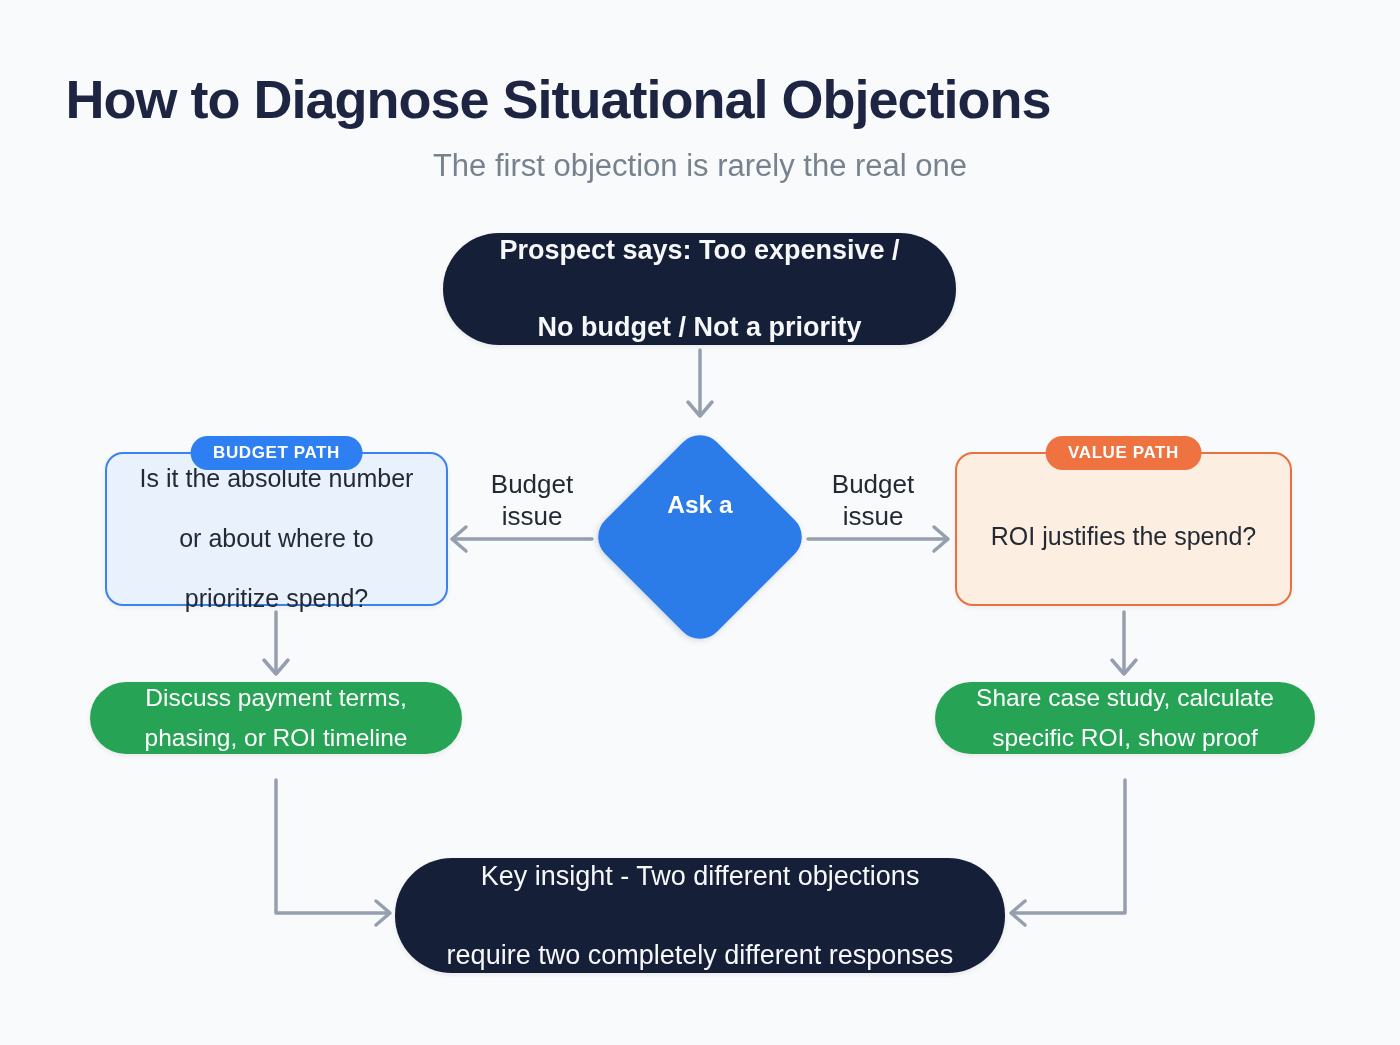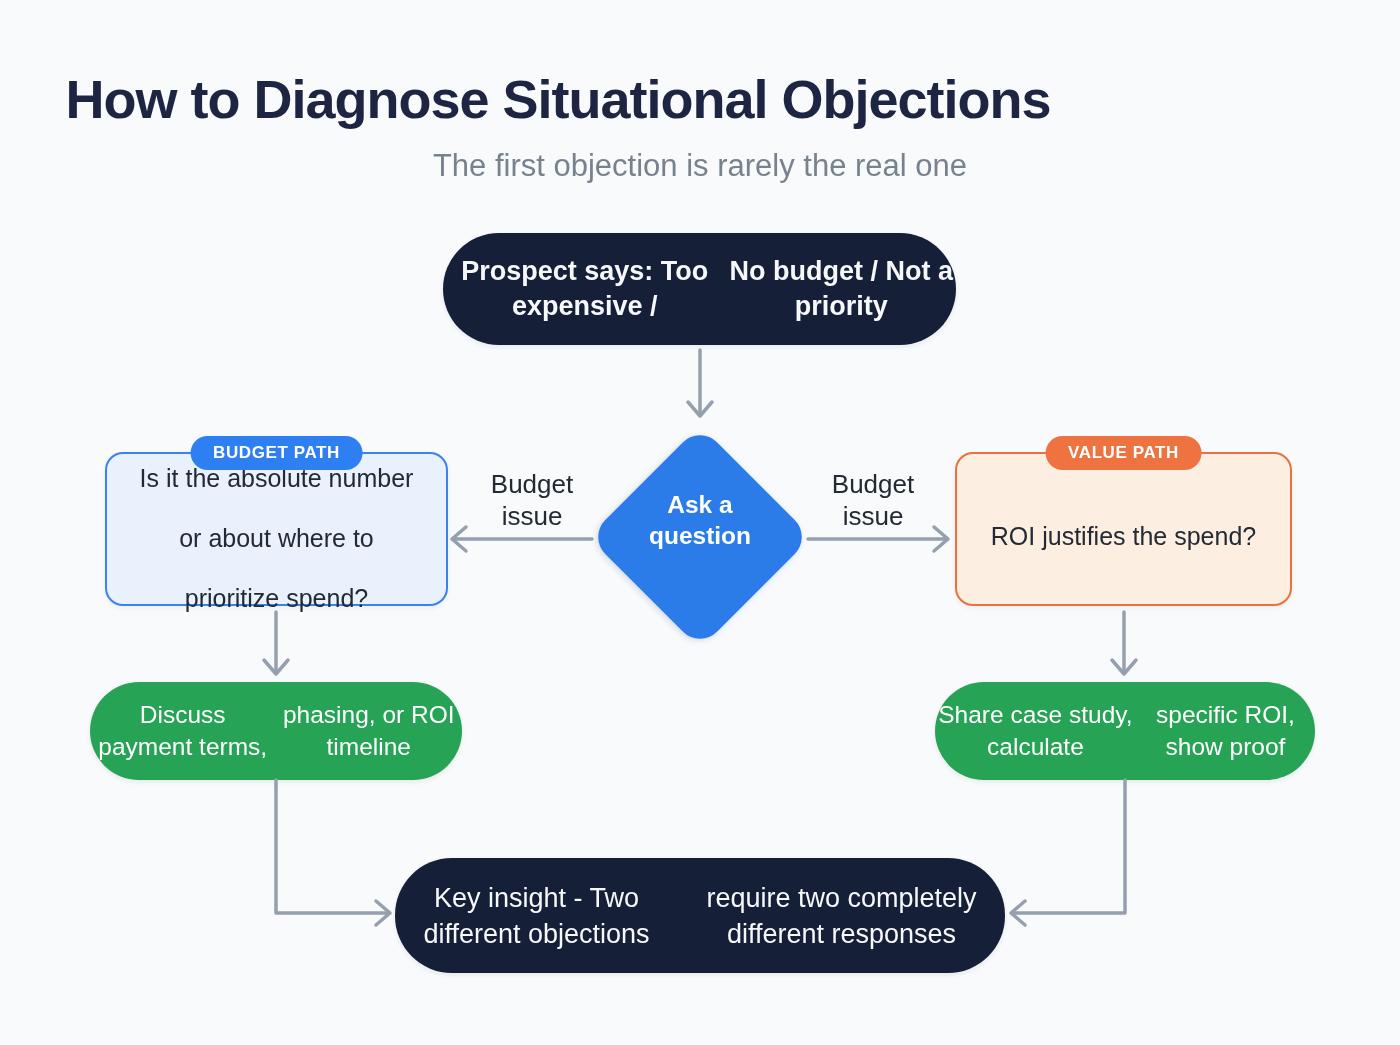--- a/index.html
+++ b/index.html
@@ -11,21 +11,21 @@
   *{margin:0;padding:0;box-sizing:border-box;}
   html,body{background:var(--background);}
   body{font-family:"Liberation Sans", sans-serif;}
   #canvas{position:relative;width:1400px;height:1045px;background:var(--background);overflow:hidden;}
 
   .title{position:absolute;left:0;top:68px;width:1116px;text-align:center;
     font-size:54px;font-weight:700;color:var(--title);letter-spacing:-1px;}
   .subtitle{position:absolute;left:0;top:148px;width:1400px;text-align:center;
     font-size:31px;font-weight:400;color:var(--subtitle);}
 
-  .pill{position:absolute;display:flex;justify-content:center;
+  .pill{position:absolute;display:flex;flex-direction:column;justify-content:space-between;
     align-items:center;text-align:center;box-shadow:0 2px 5px rgba(20,30,60,.08);}
   .pill-dark{background:var(--navy);color:var(--white_text);}
   .pill-green{background:var(--green);color:#ffffff;}
 
   .prospect{left:443px;top:233px;width:513px;height:112px;border-radius:56px;
     font-size:27px;font-weight:700;line-height:35px;}
   .insight{left:395px;top:858px;width:610px;height:115px;border-radius:57px;
     font-size:27px;font-weight:400;line-height:36px;}
 
   .diamond-shape{position:absolute;left:621px;top:458px;width:158px;height:158px;
@@ -42,21 +42,21 @@
     border:2.5px solid var(--blue_border);padding-top:18px;gap:28px;}
   .value-box{left:955px;width:337px;background:var(--orange_fill);
     border:2.5px solid var(--orange_border);padding-top:14px;}
 
   .badge{position:absolute;top:-18px;left:50%;transform:translateX(-50%);
     height:34px;display:flex;align-items:center;padding:0 23px;border-radius:17px;
     color:#ffffff;font-size:17px;font-weight:700;letter-spacing:.6px;white-space:nowrap;}
   .badge-blue{background:var(--badge_blue);}
   .badge-orange{background:var(--orange);}
 
-  .action{top:682px;height:98px;border-radius:49px;font-size:24.5px;
+  .action{top:682px;height:72px;border-radius:49px;font-size:24.5px;
     font-weight:400;line-height:32px;}
   .action-left{left:90px;width:372px;}
   .action-right{left:935px;width:380px;}
 
   .edge-label{position:absolute;top:468px;width:140px;text-align:center;
     font-size:26px;line-height:32px;color:var(--text_dark);}
   .label-left{left:462px;}
   .label-right{left:803px;}
 
   svg.arrow{position:absolute;overflow:visible;}
@@ -77,21 +77,20 @@
   </div>
 
   <svg class="arrow" style="left:684px;top:348px;" width="32" height="80" viewBox="0 0 32 80">
     <line x1="16" y1="2" x2="16" y2="66"></line>
     <polyline points="4,54 16,68 28,54"></polyline>
   </svg>
 
   <div class="diamond-shape"></div>
   <div class="diamond-text">
     <div>Ask a</div>
-    <div>question</div>
   </div>
 
   <div class="edge-label label-left">
     <div>Budget</div>
     <div>issue</div>
   </div>
   <div class="edge-label label-right">
     <div>Budget</div>
     <div>issue</div>
   </div>

